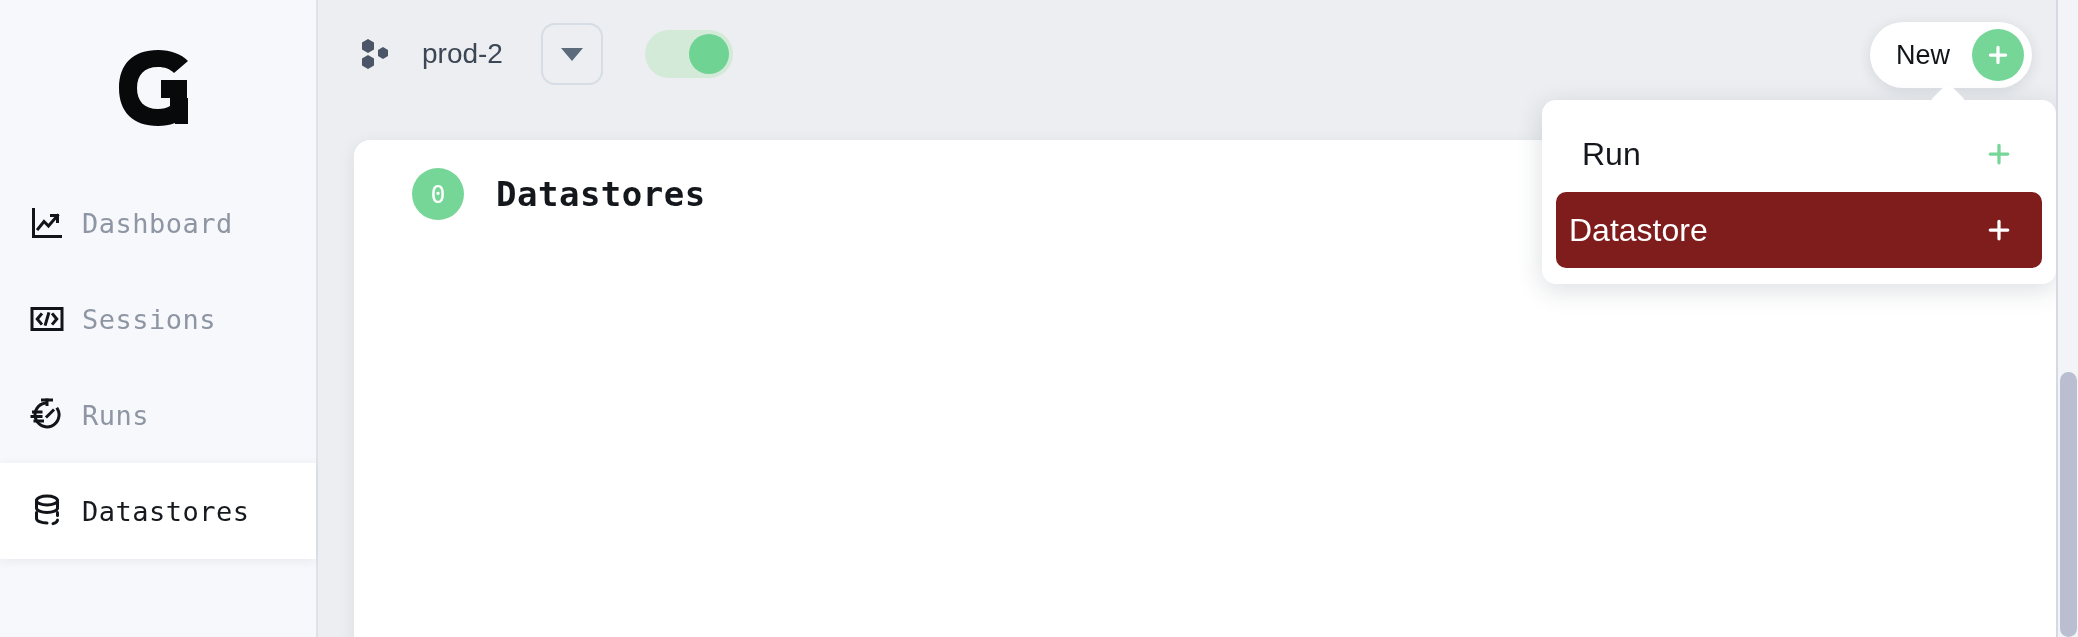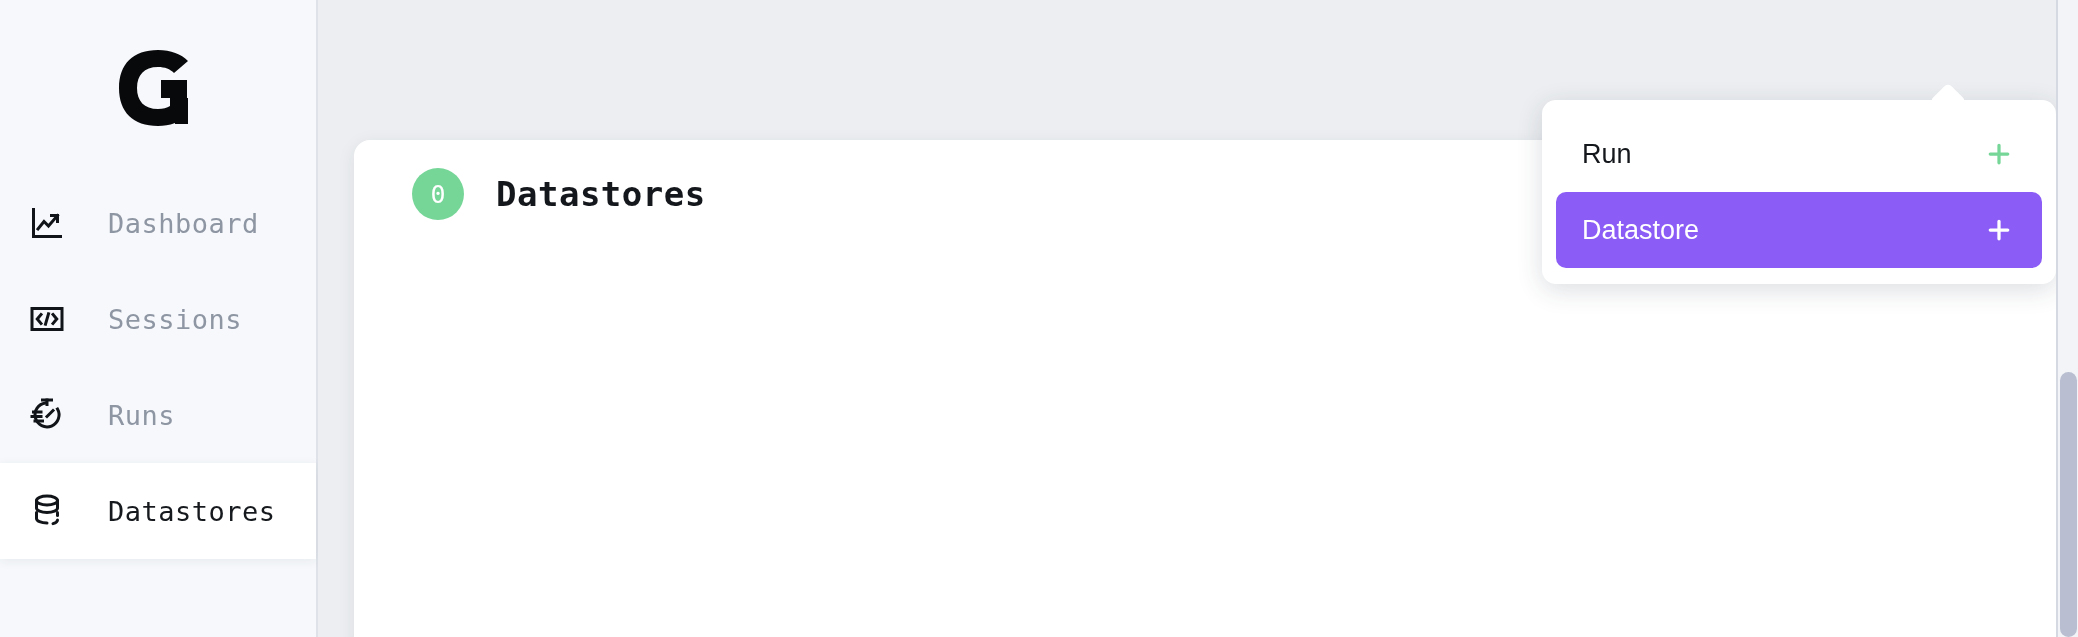--- a/index.html
+++ b/index.html
@@ -38,21 +38,21 @@
   }
   .nav {
     display: flex;
     flex-direction: column;
   }
   .nav-item {
     height: 96px;
     display: flex;
     align-items: center;
     padding-left: 26px;
-    gap: 40px;
+    gap: 14px;
     cursor: pointer;
   }
   .nav-item.active {
     background: #ffffff;
     box-shadow: 0 2px 10px rgba(40,50,70,0.07);
   }
   .nav-icon {
     width: 42px;
     height: 42px;
     display: flex;
@@ -235,35 +235,36 @@
   .menu-item {
     height: 76px;
     display: flex;
     align-items: center;
     justify-content: space-between;
     padding: 0 26px 0 26px;
     border-radius: 10px;
     cursor: pointer;
   }
   .menu-item .mi-label {
-    font-size: 27px;
+    font-size: 32px;
     color: #14171b;
   }
   .menu-item .mi-plus {
     color: #76d698;
     font-size: 38px;
     line-height: 1;
     display: flex;
     align-items: center;
     justify-content: center;
     width: 34px;
     height: 34px;
   }
   .menu-item.highlighted {
-    background: #8b5cf6;
+    background: #7f1d1d;
+    padding-left: 13px;
   }
   .menu-item.highlighted .mi-label { color: #ffffff; }
   .menu-item.highlighted .mi-plus { color: #ffffff; }
 
   
   .scrollbar-track {
     position: absolute;
     right: 0;
     top: 0;
     width: 20px;
@@ -352,20 +353,49 @@
           </svg>
         </span>
         <span class="nav-label">Datastores</span>
       </div>
 
     </nav>
   </aside>
 
   <section class="main">
 
+    <div class="topbar">
+
+      <span class="project-icon">
+        <svg width="34" height="34" viewBox="0 0 34 34" fill="#4a5567">
+          <polygon points="11,2 17,5.5 17,12.5 11,16 5,12.5 5,5.5"></polygon>
+          <polygon points="26,10 31,13 31,19 26,22 21,19 21,13"></polygon>
+          <polygon points="11,18 17,21.5 17,28.5 11,32 5,28.5 5,21.5"></polygon>
+        </svg>
+      </span>
+
+      <span class="project-name">prod-2</span>
+
+      <button class="env-dropdown">
+        <span class="caret-down"></span>
+      </button>
+
+      <div class="toggle">
+        <span class="knob"></span>
+      </div>
+
+      <div class="new-btn">
+        <span class="label">New</span>
+        <span class="plus-circle">
+          <svg width="26" height="26" viewBox="0 0 24 24" stroke="#ffffff" stroke-width="3" stroke-linecap="round">
+            <path d="M12 5 v14 M5 12 h14"></path>
+          </svg>
+        </span>
+      </div>
+    </div>
 
     <div class="card">
       <div class="card-head">
         <span class="count-badge">0</span>
         <span class="card-title">Datastores</span>
       </div>
     </div>
 
     <div class="menu">
       <span class="menu-arrow"></span>

